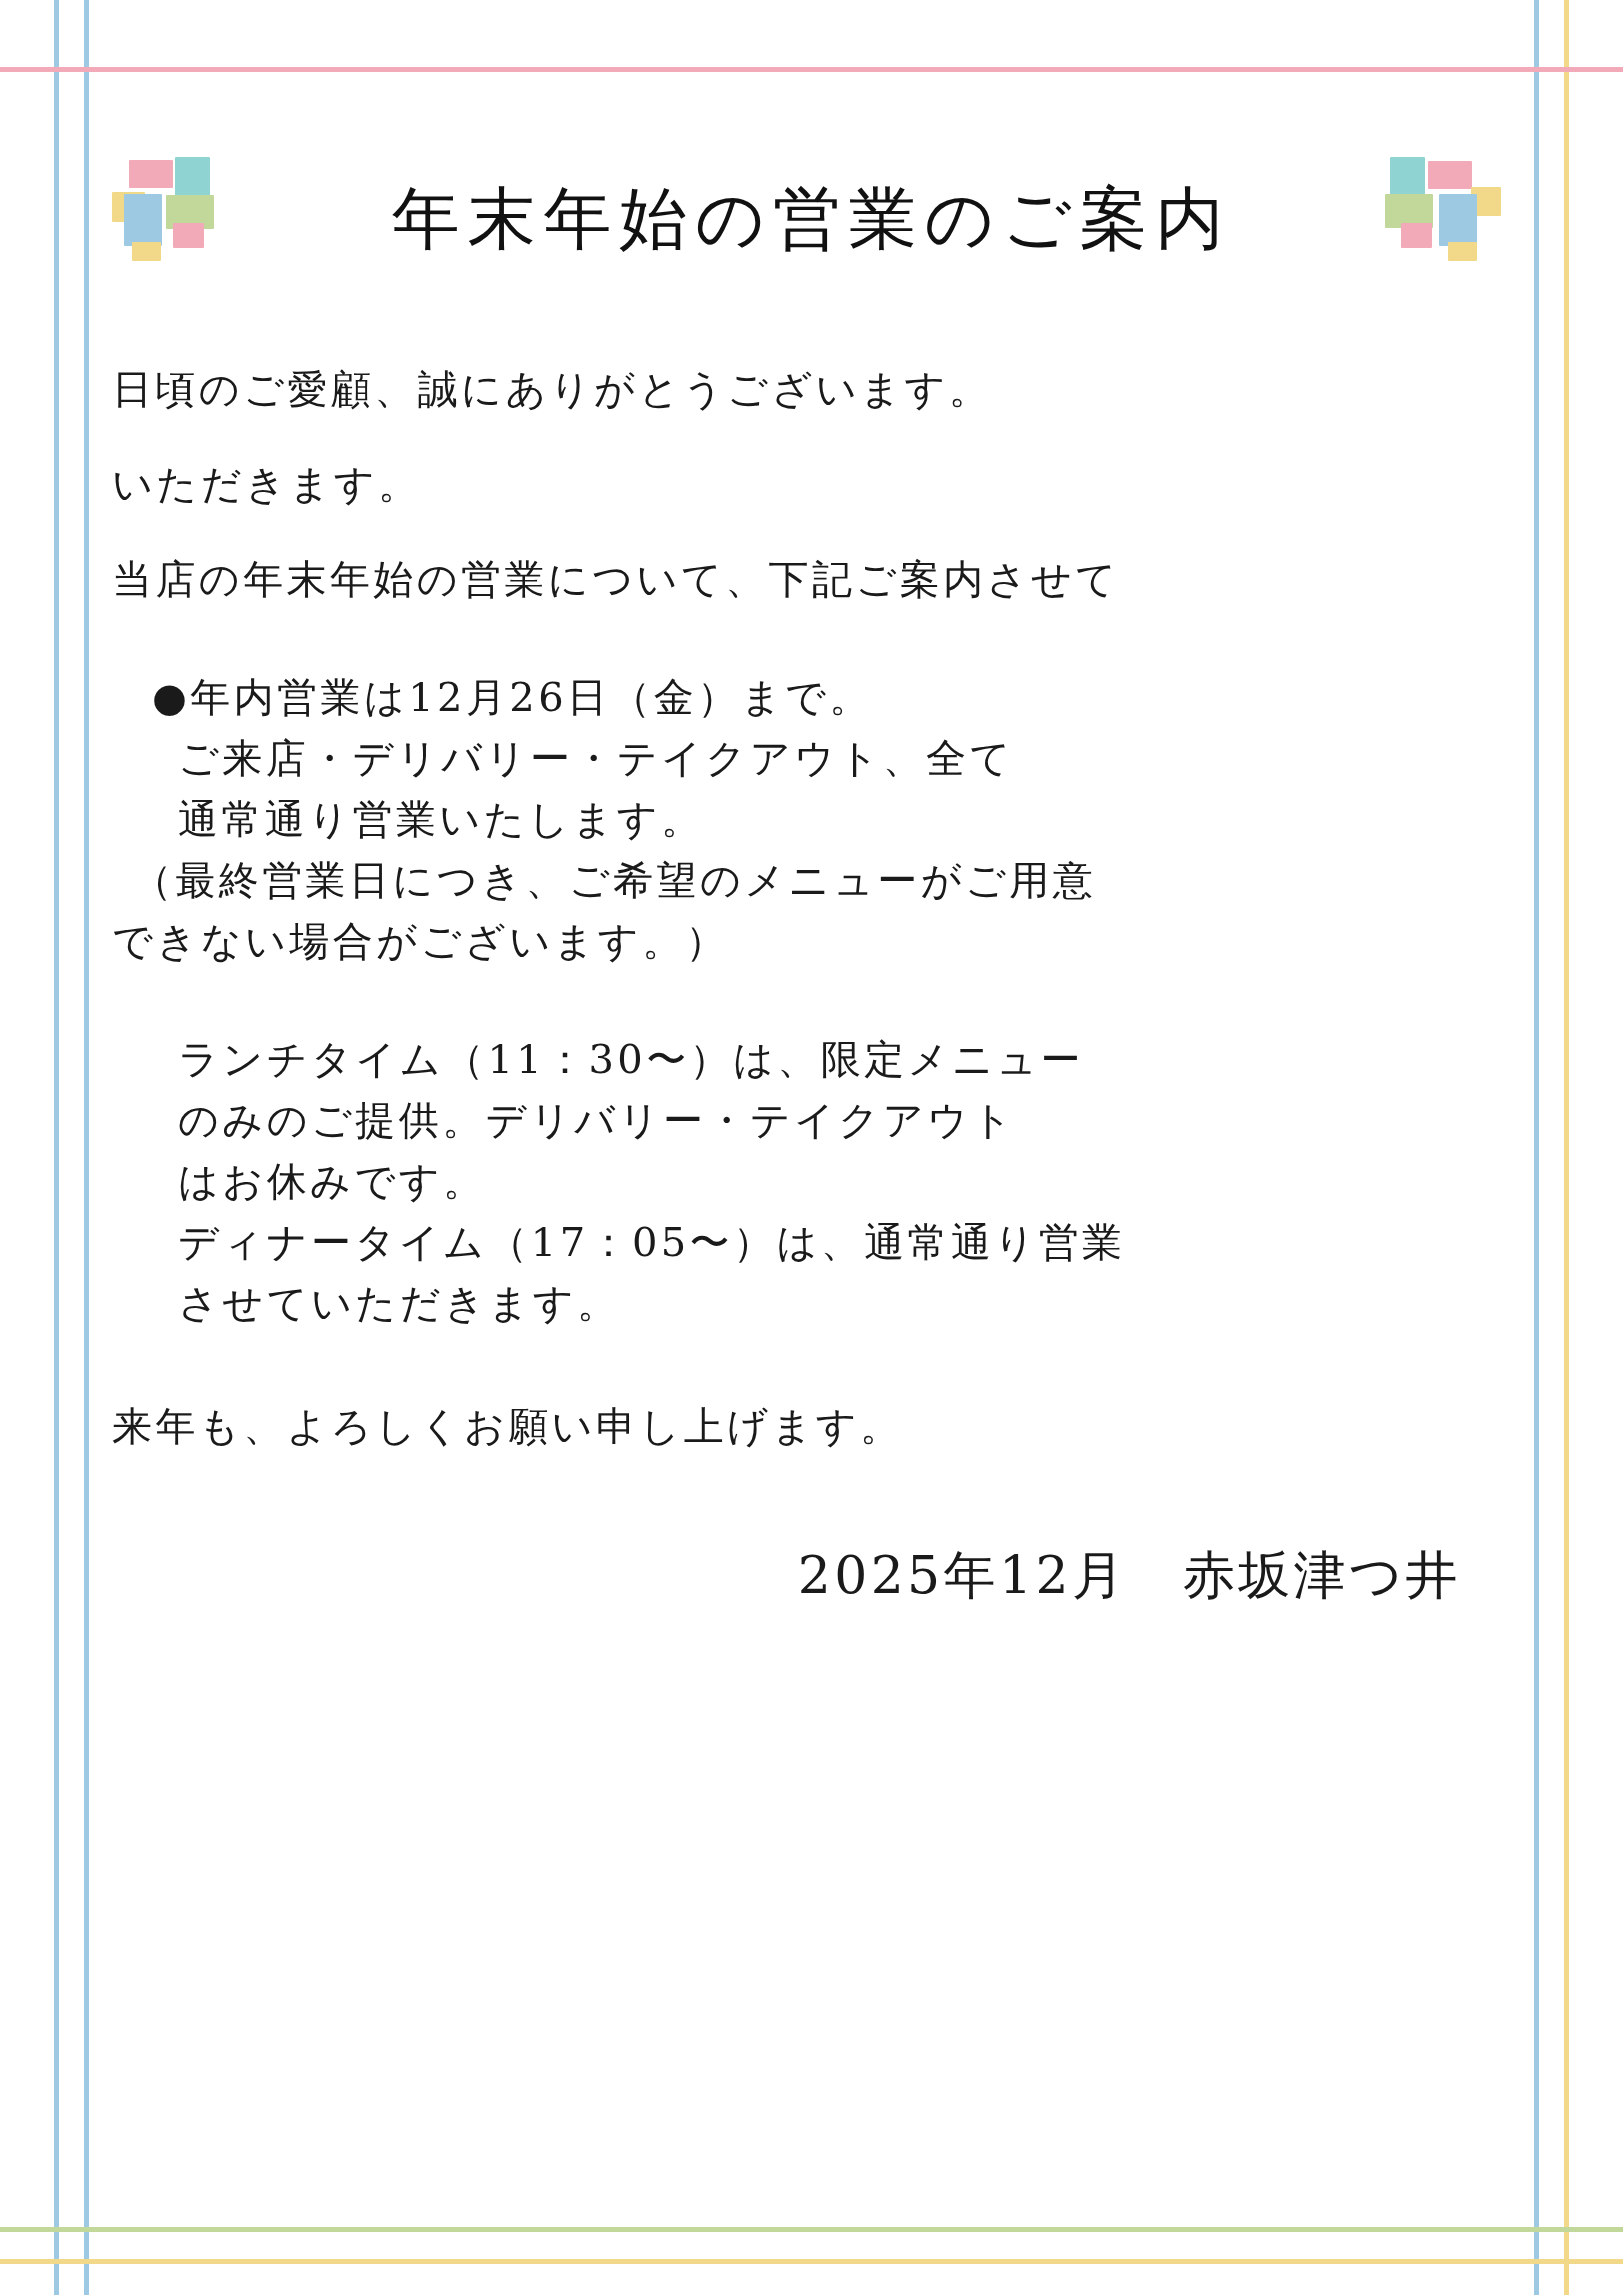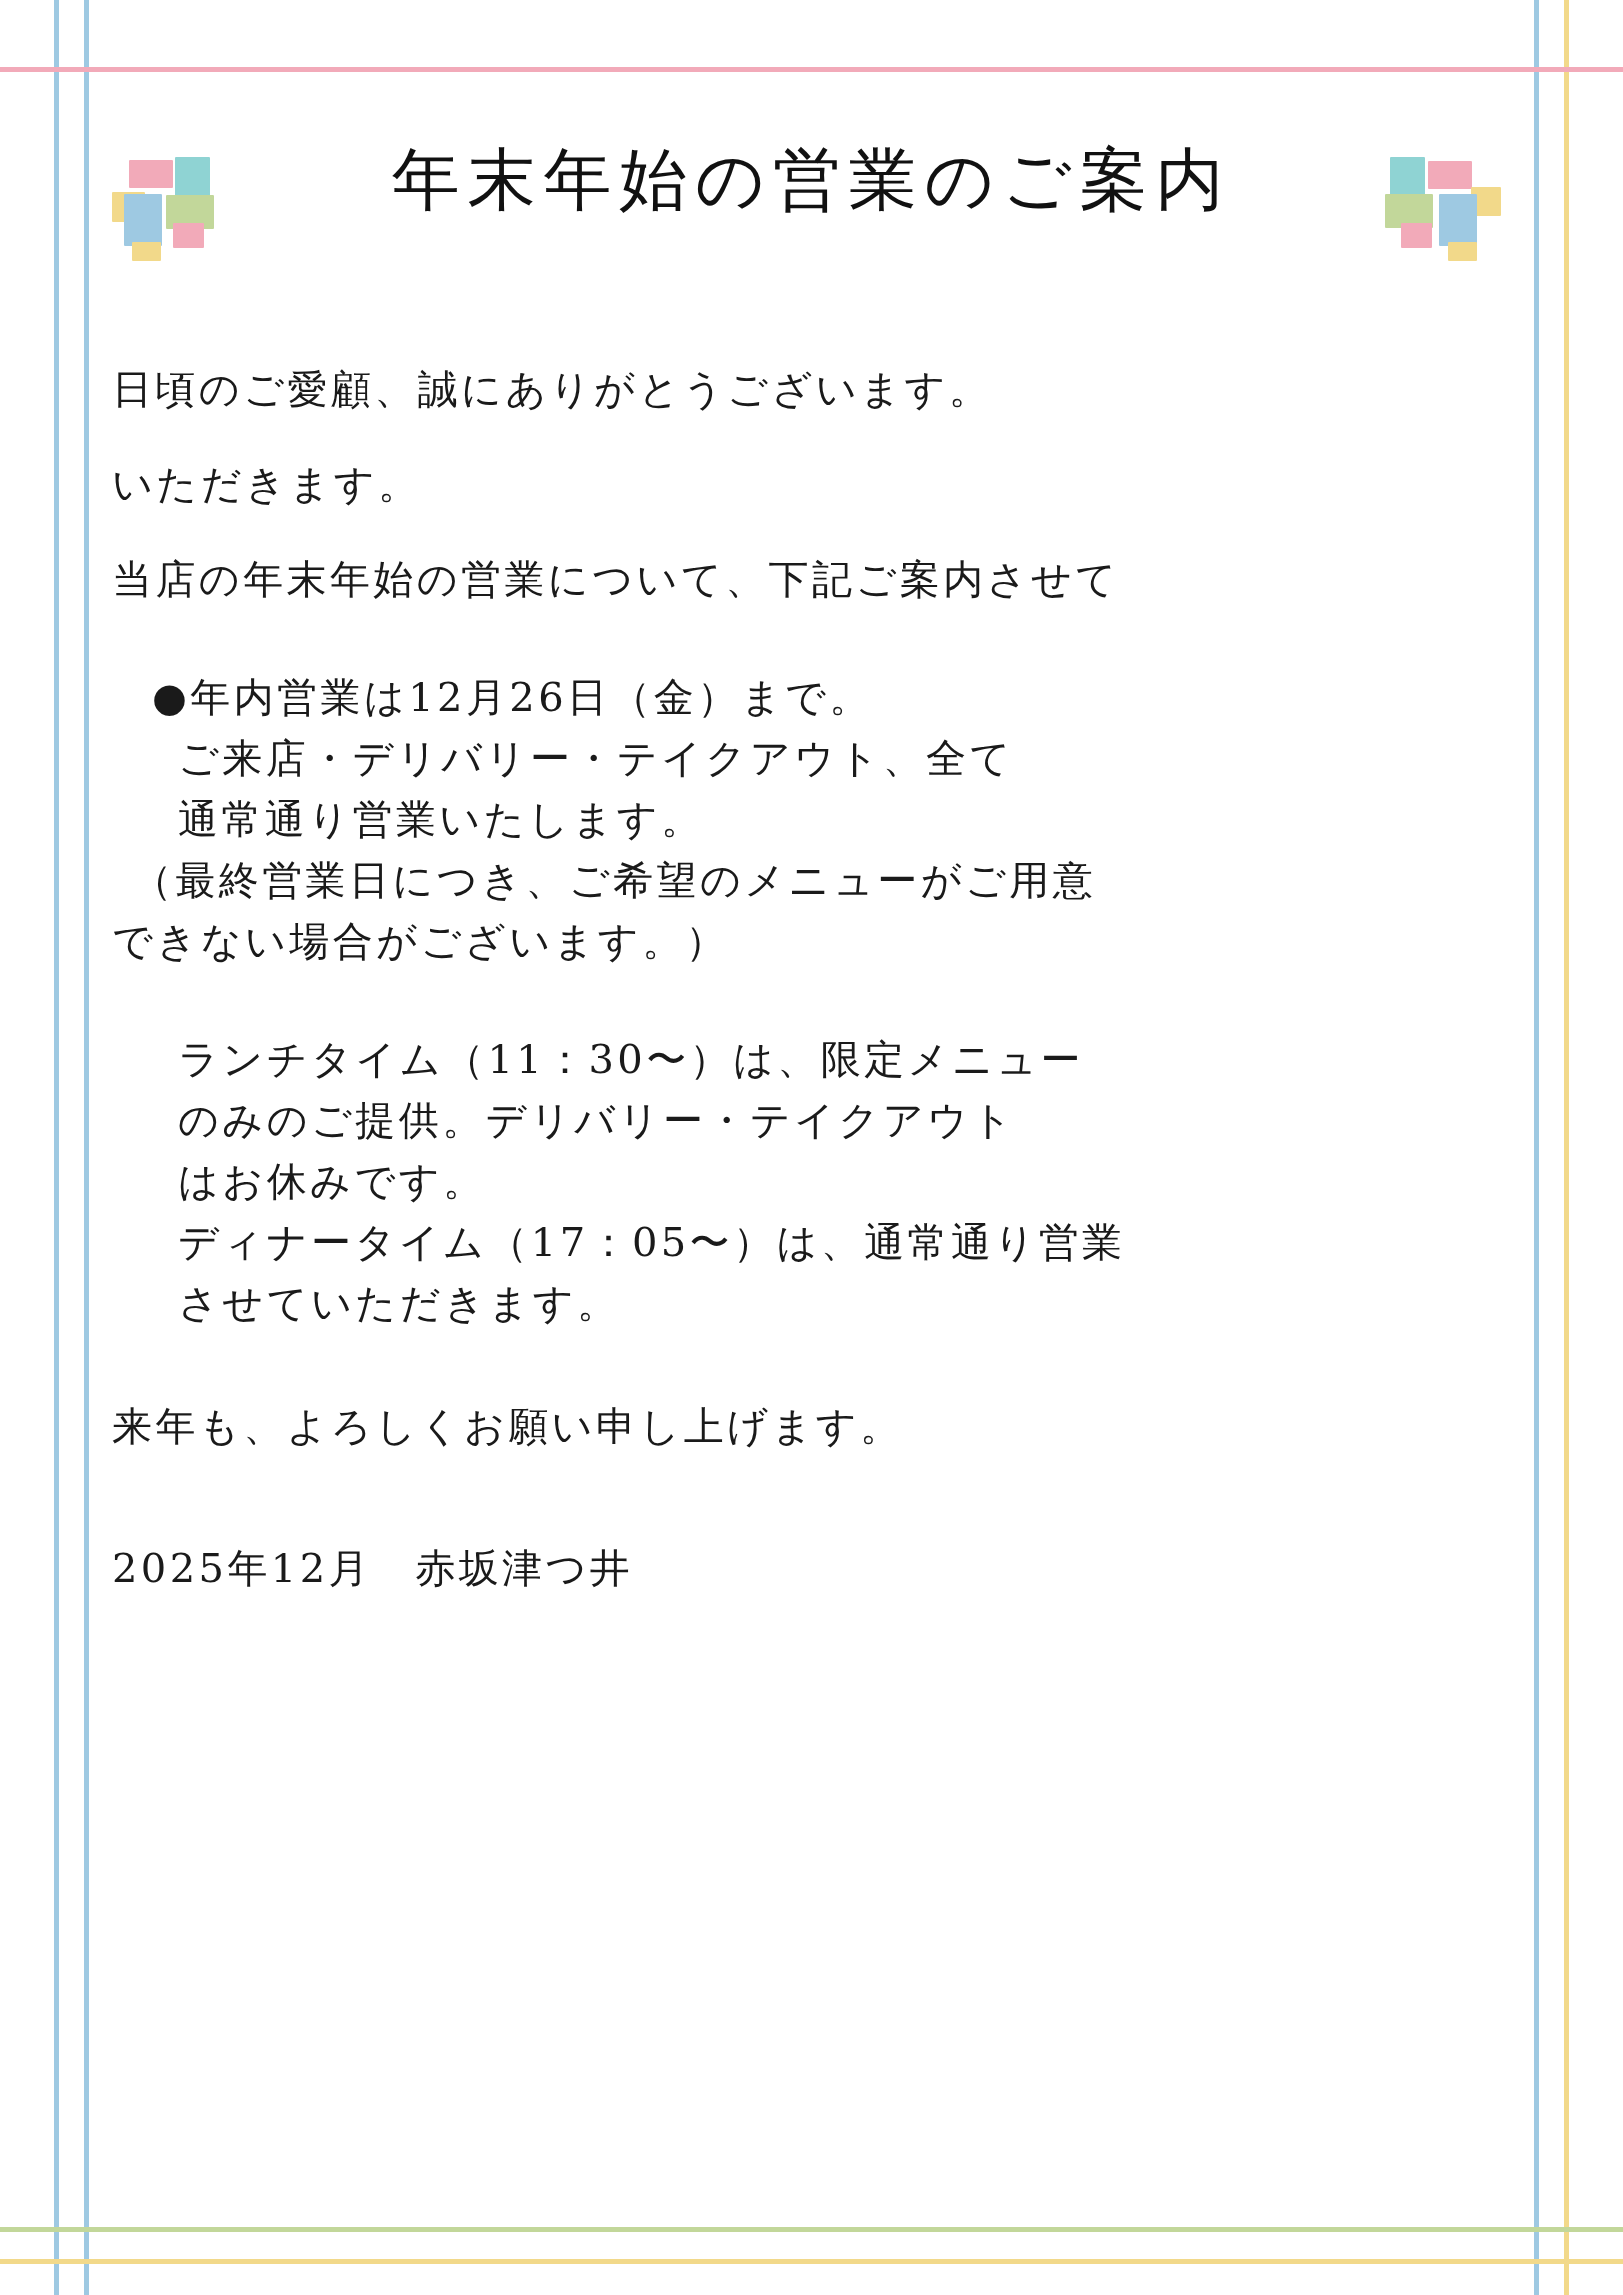--- a/index.html
+++ b/index.html
@@ -60,20 +60,21 @@
     left: 112px;
     top: 135px;
     width: 1399px;
   }
 
   
   .title-row {
     position: relative;
     height: 168px;
     display: flex;
+    align-items: center;
     justify-content: center;
   }
   .title-text {
     font-size: 68px;
     letter-spacing: 7.9px;
     font-weight: 500;
     white-space: nowrap;
     font-family: "DejaVu Serif", "Liberation Serif", serif;
     color: #111111;
   }
@@ -114,23 +115,23 @@
   .line-indent-1 { padding-left: 66px; }
   .line-bullet { padding-left: 40px; }
   .line-hang { padding-left: 20px; }
 
   .para-closing {
     margin-top: 63px;
     white-space: nowrap;
   }
   .signature {
     margin-top: 84px;
-    text-align: left;
+    text-align: right;
     padding-right: 50px;
-    font-size: 40px;
+    font-size: 52px;
     letter-spacing: 3.4px;
     white-space: nowrap;
   }
 </style>
 </head>
 <body>
 
 <div class="page">
 
   <div class="rule rule-v-blue-outer"></div>

